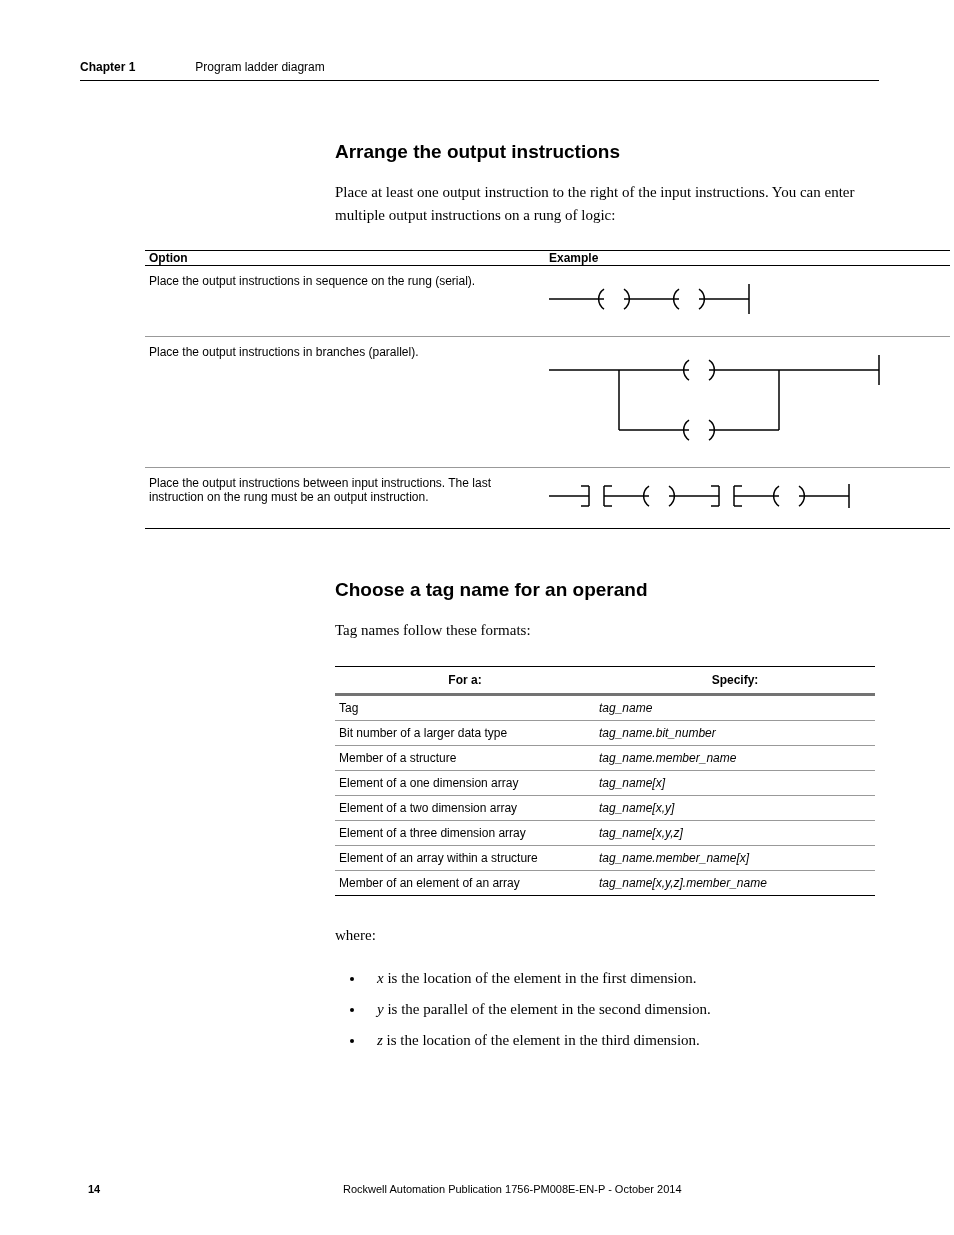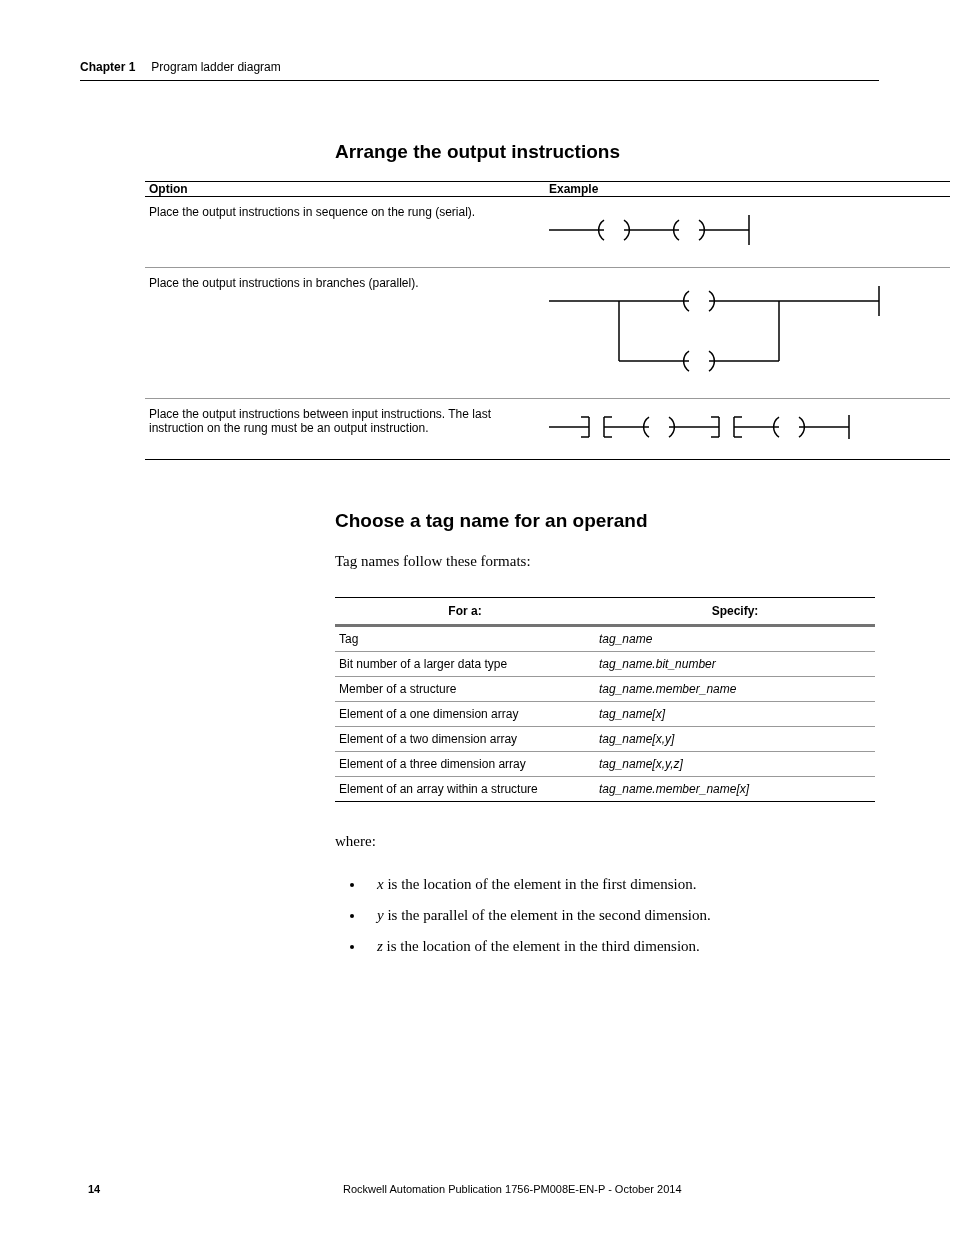--- a/index.html
+++ b/index.html
@@ -8,21 +8,21 @@
     height: 1235px;
     background: #fff;
     font-family: Georgia, 'Times New Roman', serif;
     color: #000;
     position: relative;
     padding: 60px 75px 40px 80px;
   }
   .header-row {
     display: flex;
     align-items: baseline;
-    gap: 16px;
+    gap: 60px;
     border-bottom: 1.5px solid #000;
     padding-bottom: 6px;
     margin-bottom: 60px;
     font-family: Arial, Helvetica, sans-serif;
   }
   .chapter-label { font-weight: bold; font-size: 12px; }
   .chapter-title { font-size: 12px; }
   .content { margin-left: 255px; }
   .section-heading {
     font-family: Arial, Helvetica, sans-serif;
@@ -103,20 +103,21 @@
 </head>
 <body>
 
 <div class="header-row">
   <span class="chapter-label">Chapter 1</span>
   <span class="chapter-title">Program ladder diagram</span>
 </div>
 
 <div class="content">
   <h2 class="section-heading">Arrange the output instructions</h2>
+  <p class="body-text">Place at least one output instruction to the right of the input instructions. You can enter multiple output instructions on a rung of logic:</p>
 </div>
 
 <table class="wide-table">
   <thead>
     <tr>
       <th class="col1">Option</th>
       <th>Example</th>
     </tr>
   </thead>
   <tbody>
@@ -226,20 +227,24 @@
           <td class="col2">tag_name[x,y]</td>
         </tr>
       <tr>
           <td class="col1">Element of a three dimension array</td>
           <td class="col2">tag_name[x,y,z]</td>
         </tr>
       <tr>
           <td class="col1">Element of an array within a structure</td>
           <td class="col2">tag_name.member_name[x]</td>
         </tr>
+      <tr>
+          <td class="col1">Member of an element of an array</td>
+          <td class="col2">tag_name[x,y,z].member_name</td>
+        </tr>
     </tbody>
   </table>
 
   <p class="body-text">where:</p>
 
   <ul class="bullet-list">
     <li><span class="var">x</span><span> is the location of the element in the first dimension.</span></li>
     <li><span class="var">y</span><span> is the parallel of the element in the second dimension.</span></li>
     <li><span class="var">z</span><span> is the location of the element in the third dimension.</span></li>
   </ul>

